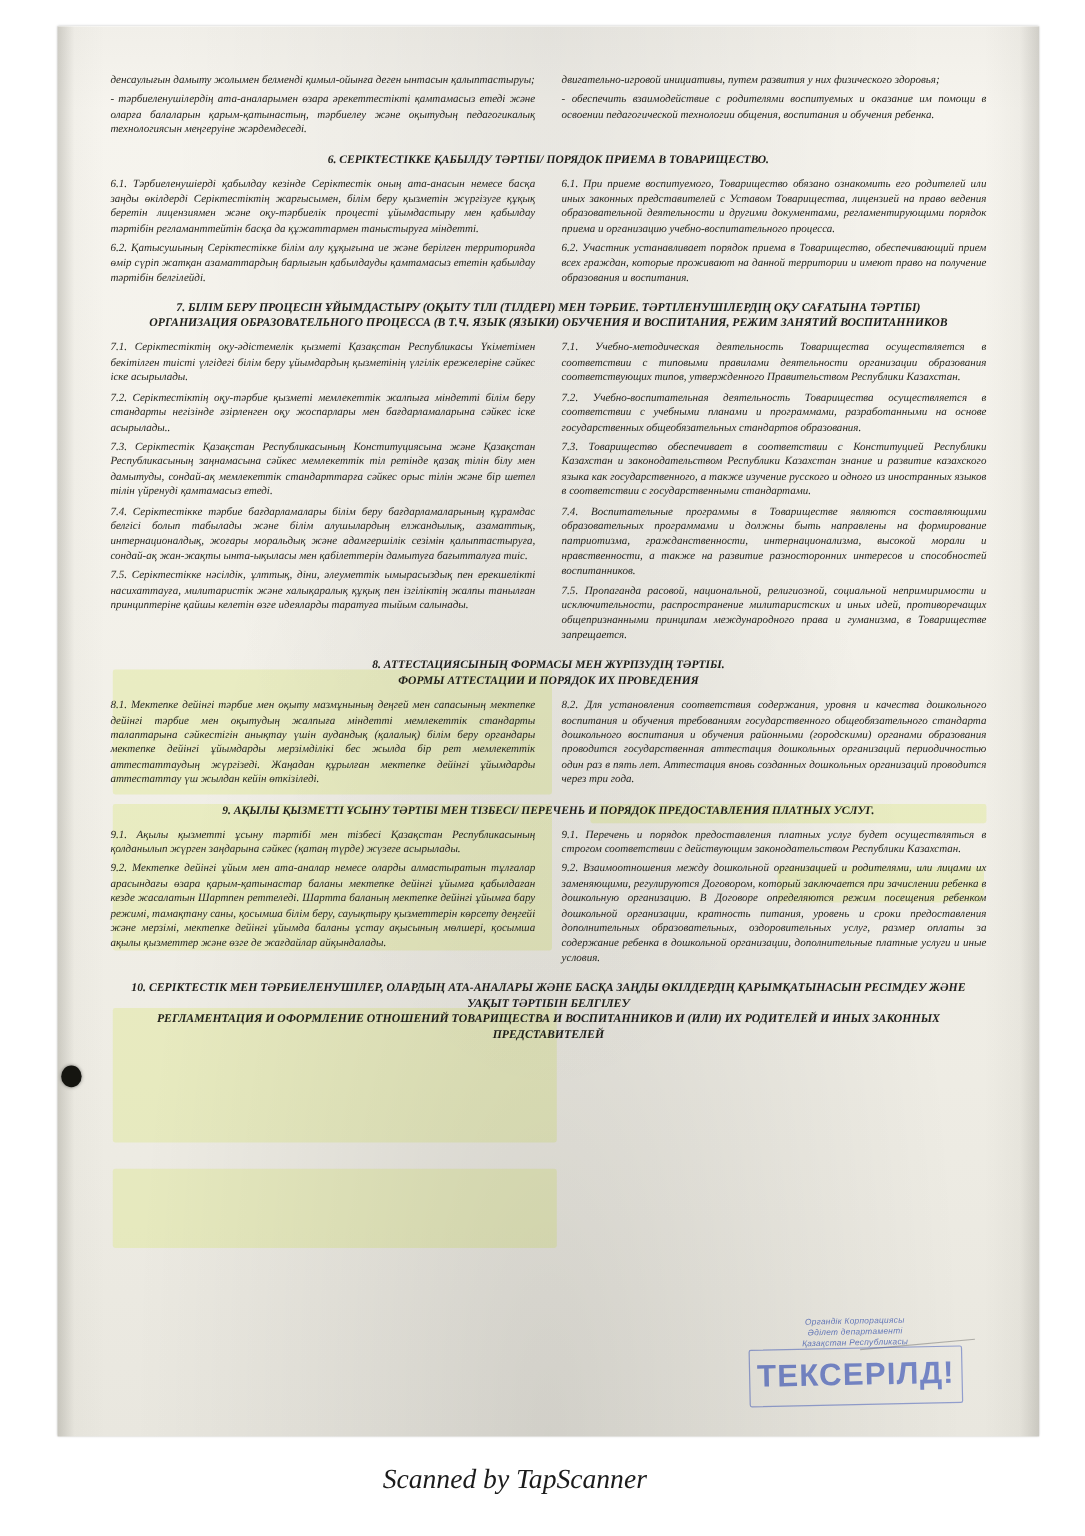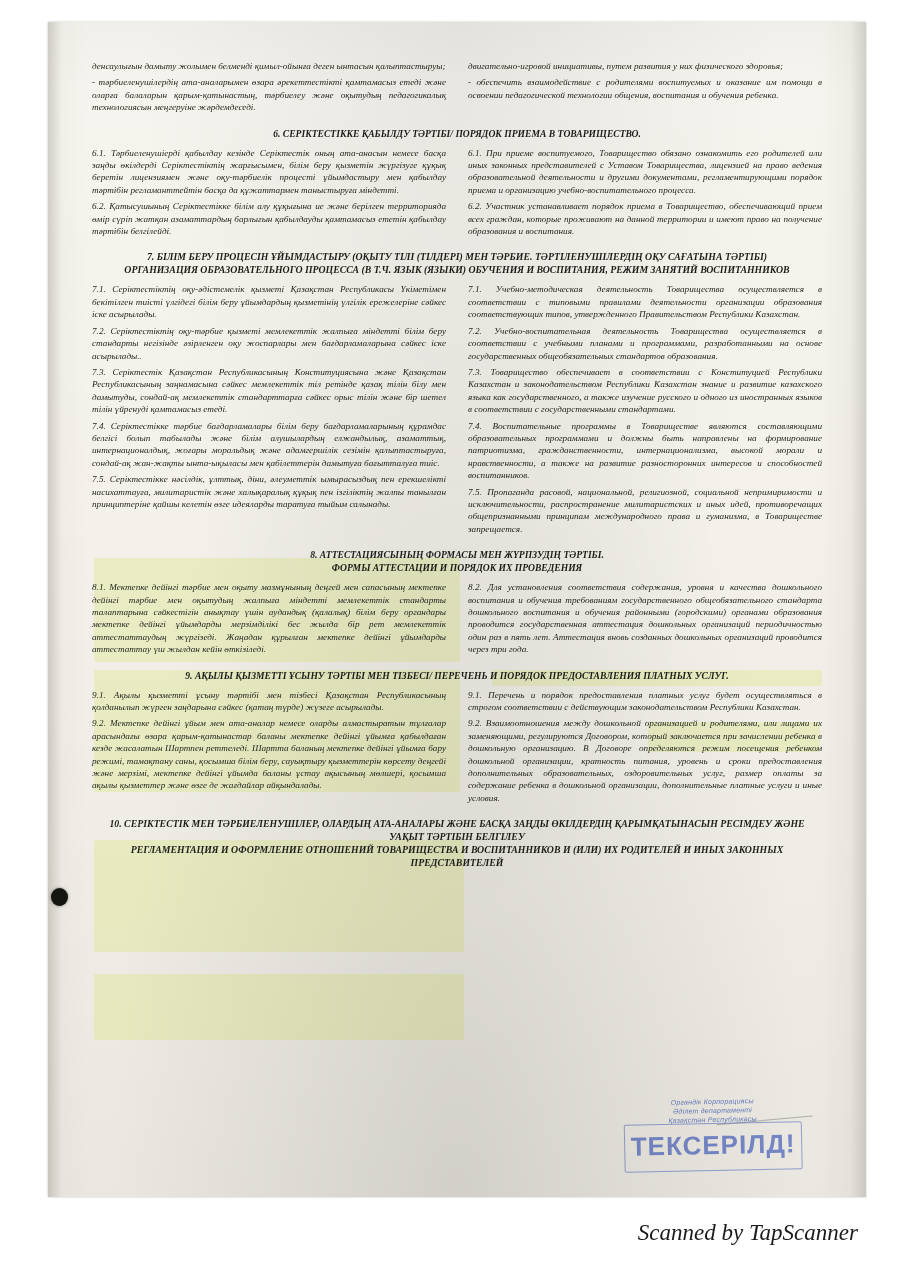--- a/index.html
+++ b/index.html
@@ -165,21 +165,21 @@
     border-bottom: 1px solid rgba(60,60,60,0.35);
     transform: rotate(-4deg);
   }
 
   
   .footer {
     position: absolute;
     left: 0;
     right: 46px;
     bottom: 34px;
-    text-align: right;
+    text-align: center;
     font-family: "Liberation Serif", serif;
     font-style: italic;
     font-size: 23px;
     color: #1b1b1b;
   }
 </style>
 </head>
 <body>
 
 <div class="page">

